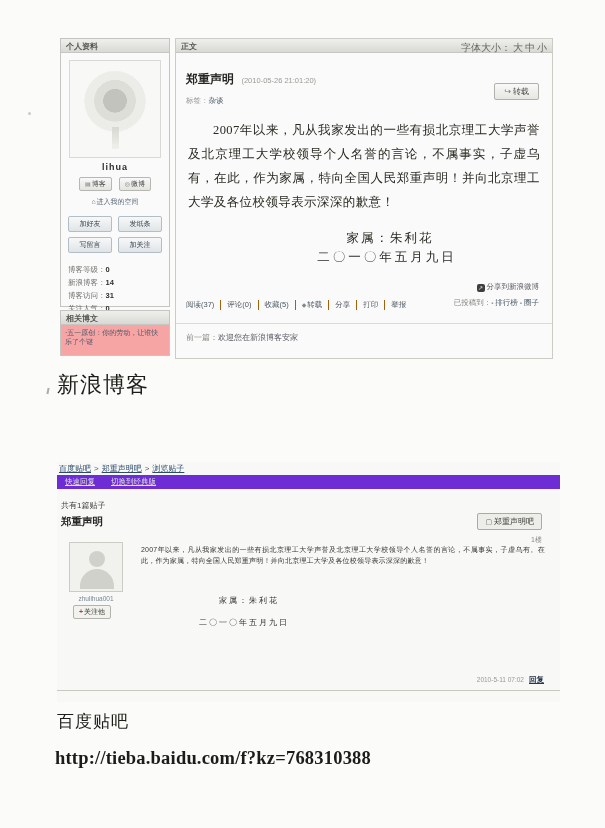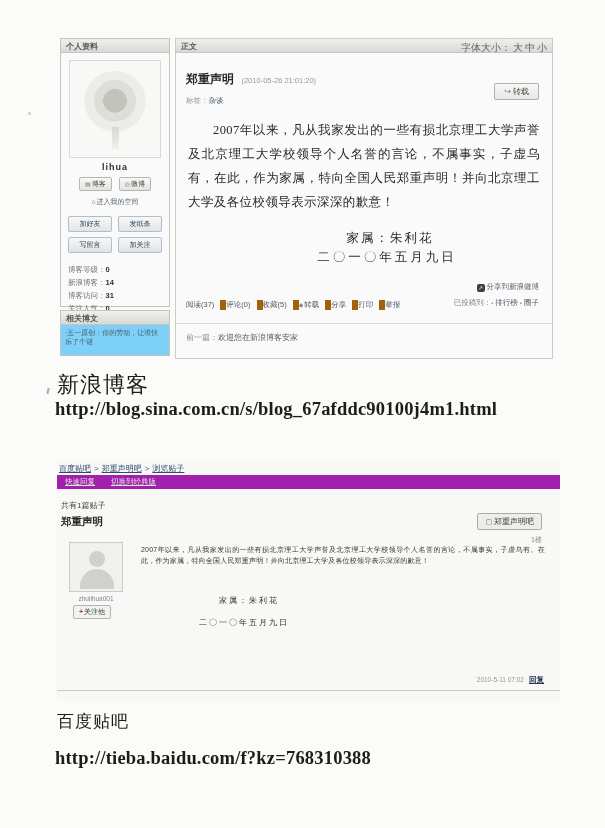--- a/index.html
+++ b/index.html
@@ -45,21 +45,21 @@
     display:grid; grid-template-columns:1fr 1fr; gap:5px 6px; margin:9px 7px 0 7px;
   }
   .act-btn {
     font-size:7px; color:#33404d; text-align:center; padding:2px 0;
     border:1px solid #b5c0ca; border-radius:2px; background:linear-gradient(#fdfdfd,#e3e8ec);
   }
   .stats { margin:10px 7px 0 7px; font-size:7.5px; color:#6d6d68; line-height:13px; }
   .stats b { color:#2c2c28; font-weight:bold; }
   .related {
     position:absolute; left:3px; top:274px; width:110px; height:46px;
-    background:#7dd3fc; border:1px solid #c7c7c3;
+    background:#fca5a5; border:1px solid #c7c7c3;
   }
   .related-item { font-size:7px; color:#4a5a6a; padding:3px 4px 0 4px; line-height:9px; }
 
   .content {
     position:absolute; left:118px; top:2px; width:378px; height:321px;
     background:#fff; border:1px solid #cfcfca;
   }
   .fontsize { font-weight:normal; font-size:10px; color:#66665f;text-align:right; }
   .fontsize span { margin-left:2px; }
   .post-title-row { margin:16px 0 0 10px; }
@@ -85,40 +85,40 @@
   .share-weibo { position:absolute; right:13px; top:243px; font-size:7.5px; color:#55555f; }
   .share-weibo .icbox {
     display:inline-block; width:8px; height:8px; background:#3b3b38; border-radius:2px;
     color:#fff; font-size:6px; line-height:8px; text-align:center; vertical-align:-1px; margin-right:2px;
   }
   .submitted { position:absolute; right:13px; top:259px; font-size:7.5px; color:#83837c; }
   .submitted .lnk { color:#4a5a6a; margin-left:2px;text-align:center; }
   .submitted .sq { color:#9a9a94; font-size:6px; }
   .toolbar { position:absolute; left:10px; top:261px; font-size:7.5px; color:#4a5560; white-space:nowrap; }
   .toolbar .bar-item { display:inline-block; }
-  .toolbar .bar-item + .bar-item { border-left:6px solid #a16207; margin-left:6px; }
+  .toolbar .bar-item + .bar-item { border-left:1px solid #a16207; padding-left:6px; margin-left:6px; }
   .toolbar .ic { color:#888880; font-size:6px; margin-right:1px; }
   .content-divider { position:absolute; left:0; right:0; top:284px; border-top:1px solid #dededa; }
   .prev-row { position:absolute; left:10px; top:293px; font-size:8px; color:#55555f; }
   .prev-row .lbl { color:#84847e; }
 
   
   .caption { position:absolute; font-family:"Liberation Serif", serif; color:#1c1c18; }
   #cap-sina  { left:57px; top:370px; font-size:22px; letter-spacing:1px; }
   #url-sina  { left:55px; top:399px; font-size:18.5px; font-weight:600; letter-spacing:0.2px; }
   #cap-baidu { left:57px; top:710px; font-size:17px; letter-spacing:1px; }
   #url-baidu { left:55px; top:748px; font-size:18.5px; font-weight:600; letter-spacing:0.2px; }
 
   
   #tieba-shot { left:57px; top:462px; width:503px; height:240px; background:#fdfdfc; }
   .crumbs { position:absolute; left:2px; top:1px; font-size:8px; color:#3e3e38; }
   .crumbs a { color:#2b4a6b; text-decoration:underline; }
   .crumbs .sep { margin:0 3px; color:#555; }
   .blackbar {
-    position:absolute; left:0; top:13px; width:503px; height:14px; background:#a21caf;
+    position:absolute; left:0; top:13px; width:503px; height:14px; background:#6d28d9;
     display:flex; align-items:center; gap:16px; padding-left:8px;
   }
   .blackbar a { font-size:7.5px; color:#e6e6e0; text-decoration:underline; }
   .post-count { position:absolute; left:4px; top:38px; font-size:8px; color:#3a3a35; }
   .t-title { position:absolute; left:4px; top:53px; font-size:10.5px; font-weight:bold; color:#21211d; }
   .save-btn {
     position:absolute; right:18px; top:51px; font-size:8px; color:#3a3a35;
     border:1px solid #adada7; border-radius:2px; padding:2px 7px;
     background:linear-gradient(#fdfdfc,#ececе8); background-color:#f2f2ee;
   }
@@ -231,21 +231,20 @@
       </div>
 
       <div class="content-divider"></div>
       <div class="prev-row">
         <span class="lbl">前一篇：</span><span>欢迎您在新浪博客安家</span>
       </div>
     </div>
   </div>
 
   <div class="caption" id="cap-sina">新浪博客</div>
-  <div class="caption" id="url-sina">http://blog.sina.com.cn/s/blog_67afddc90100j4m1.html</div>
   <div class="artifact1"></div>
   <div class="artifact2"></div>
 
   <div class="shot" id="tieba-shot">
     <div class="crumbs">
       <a>百度贴吧</a><span class="sep">&gt;</span><a>郑重声明吧</a><span class="sep">&gt;</span><a>浏览贴子</a>
     </div>
     <div class="blackbar">
       <a>快速回复</a>
       <a>切换到经典版</a>

